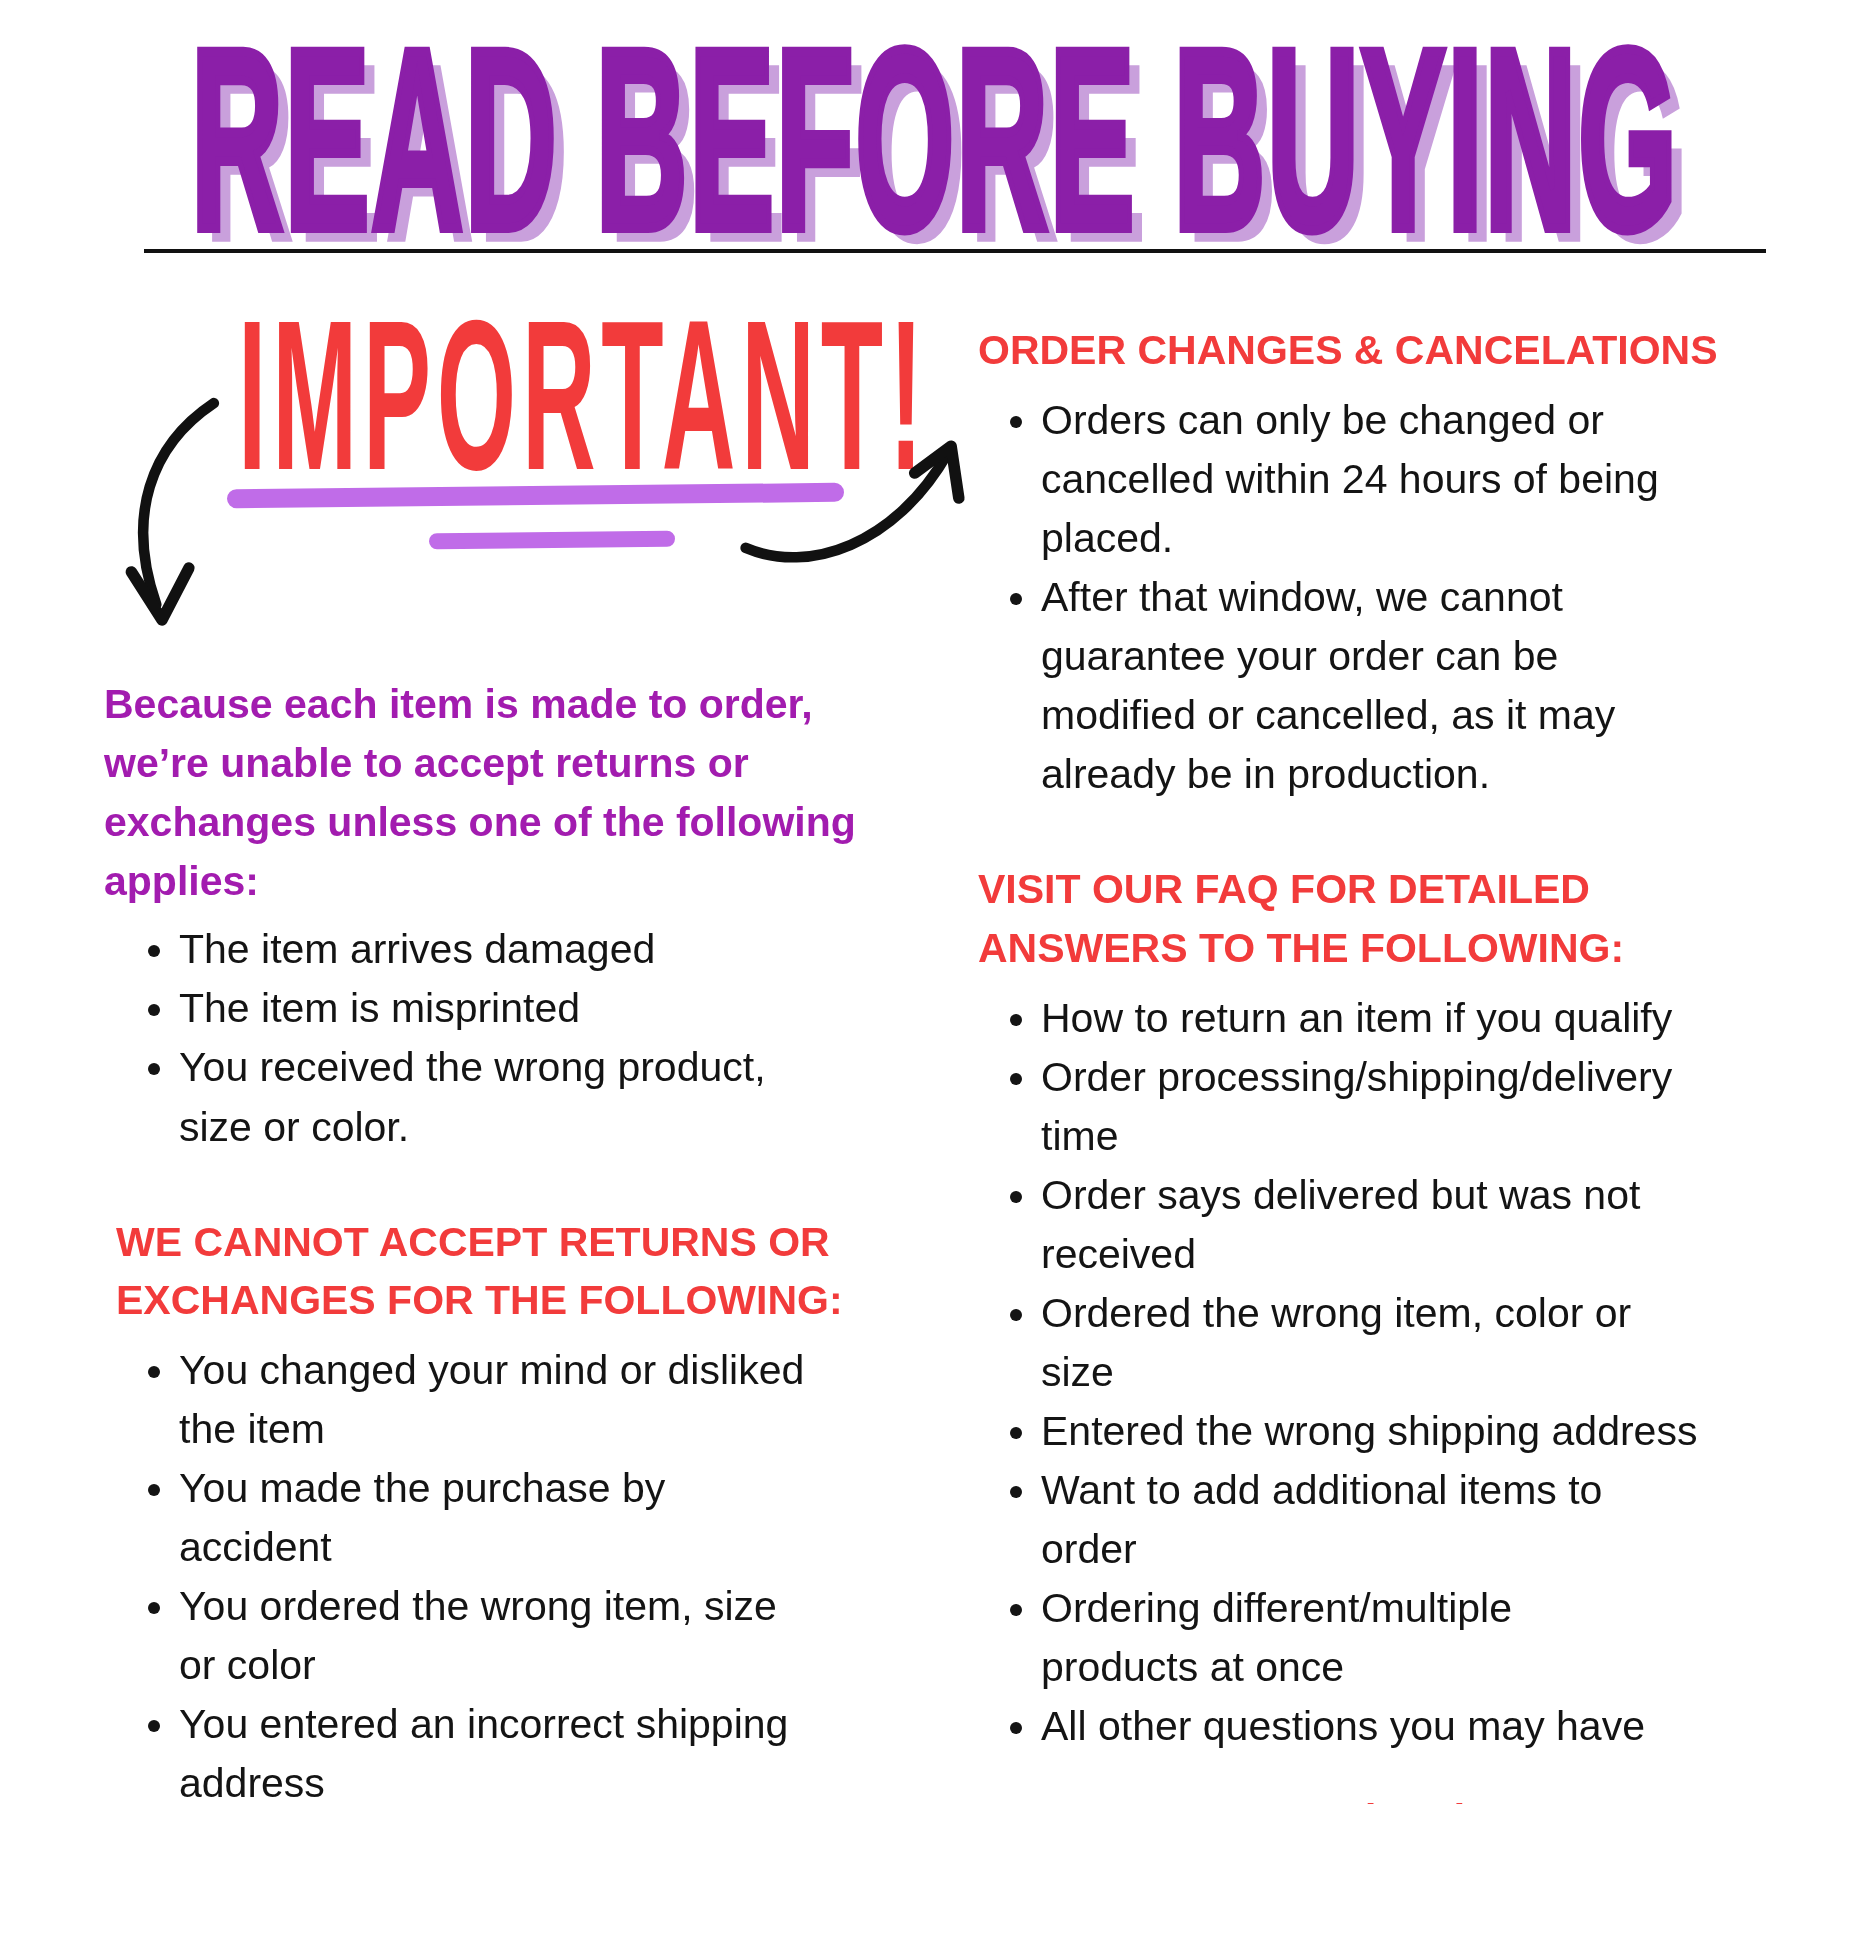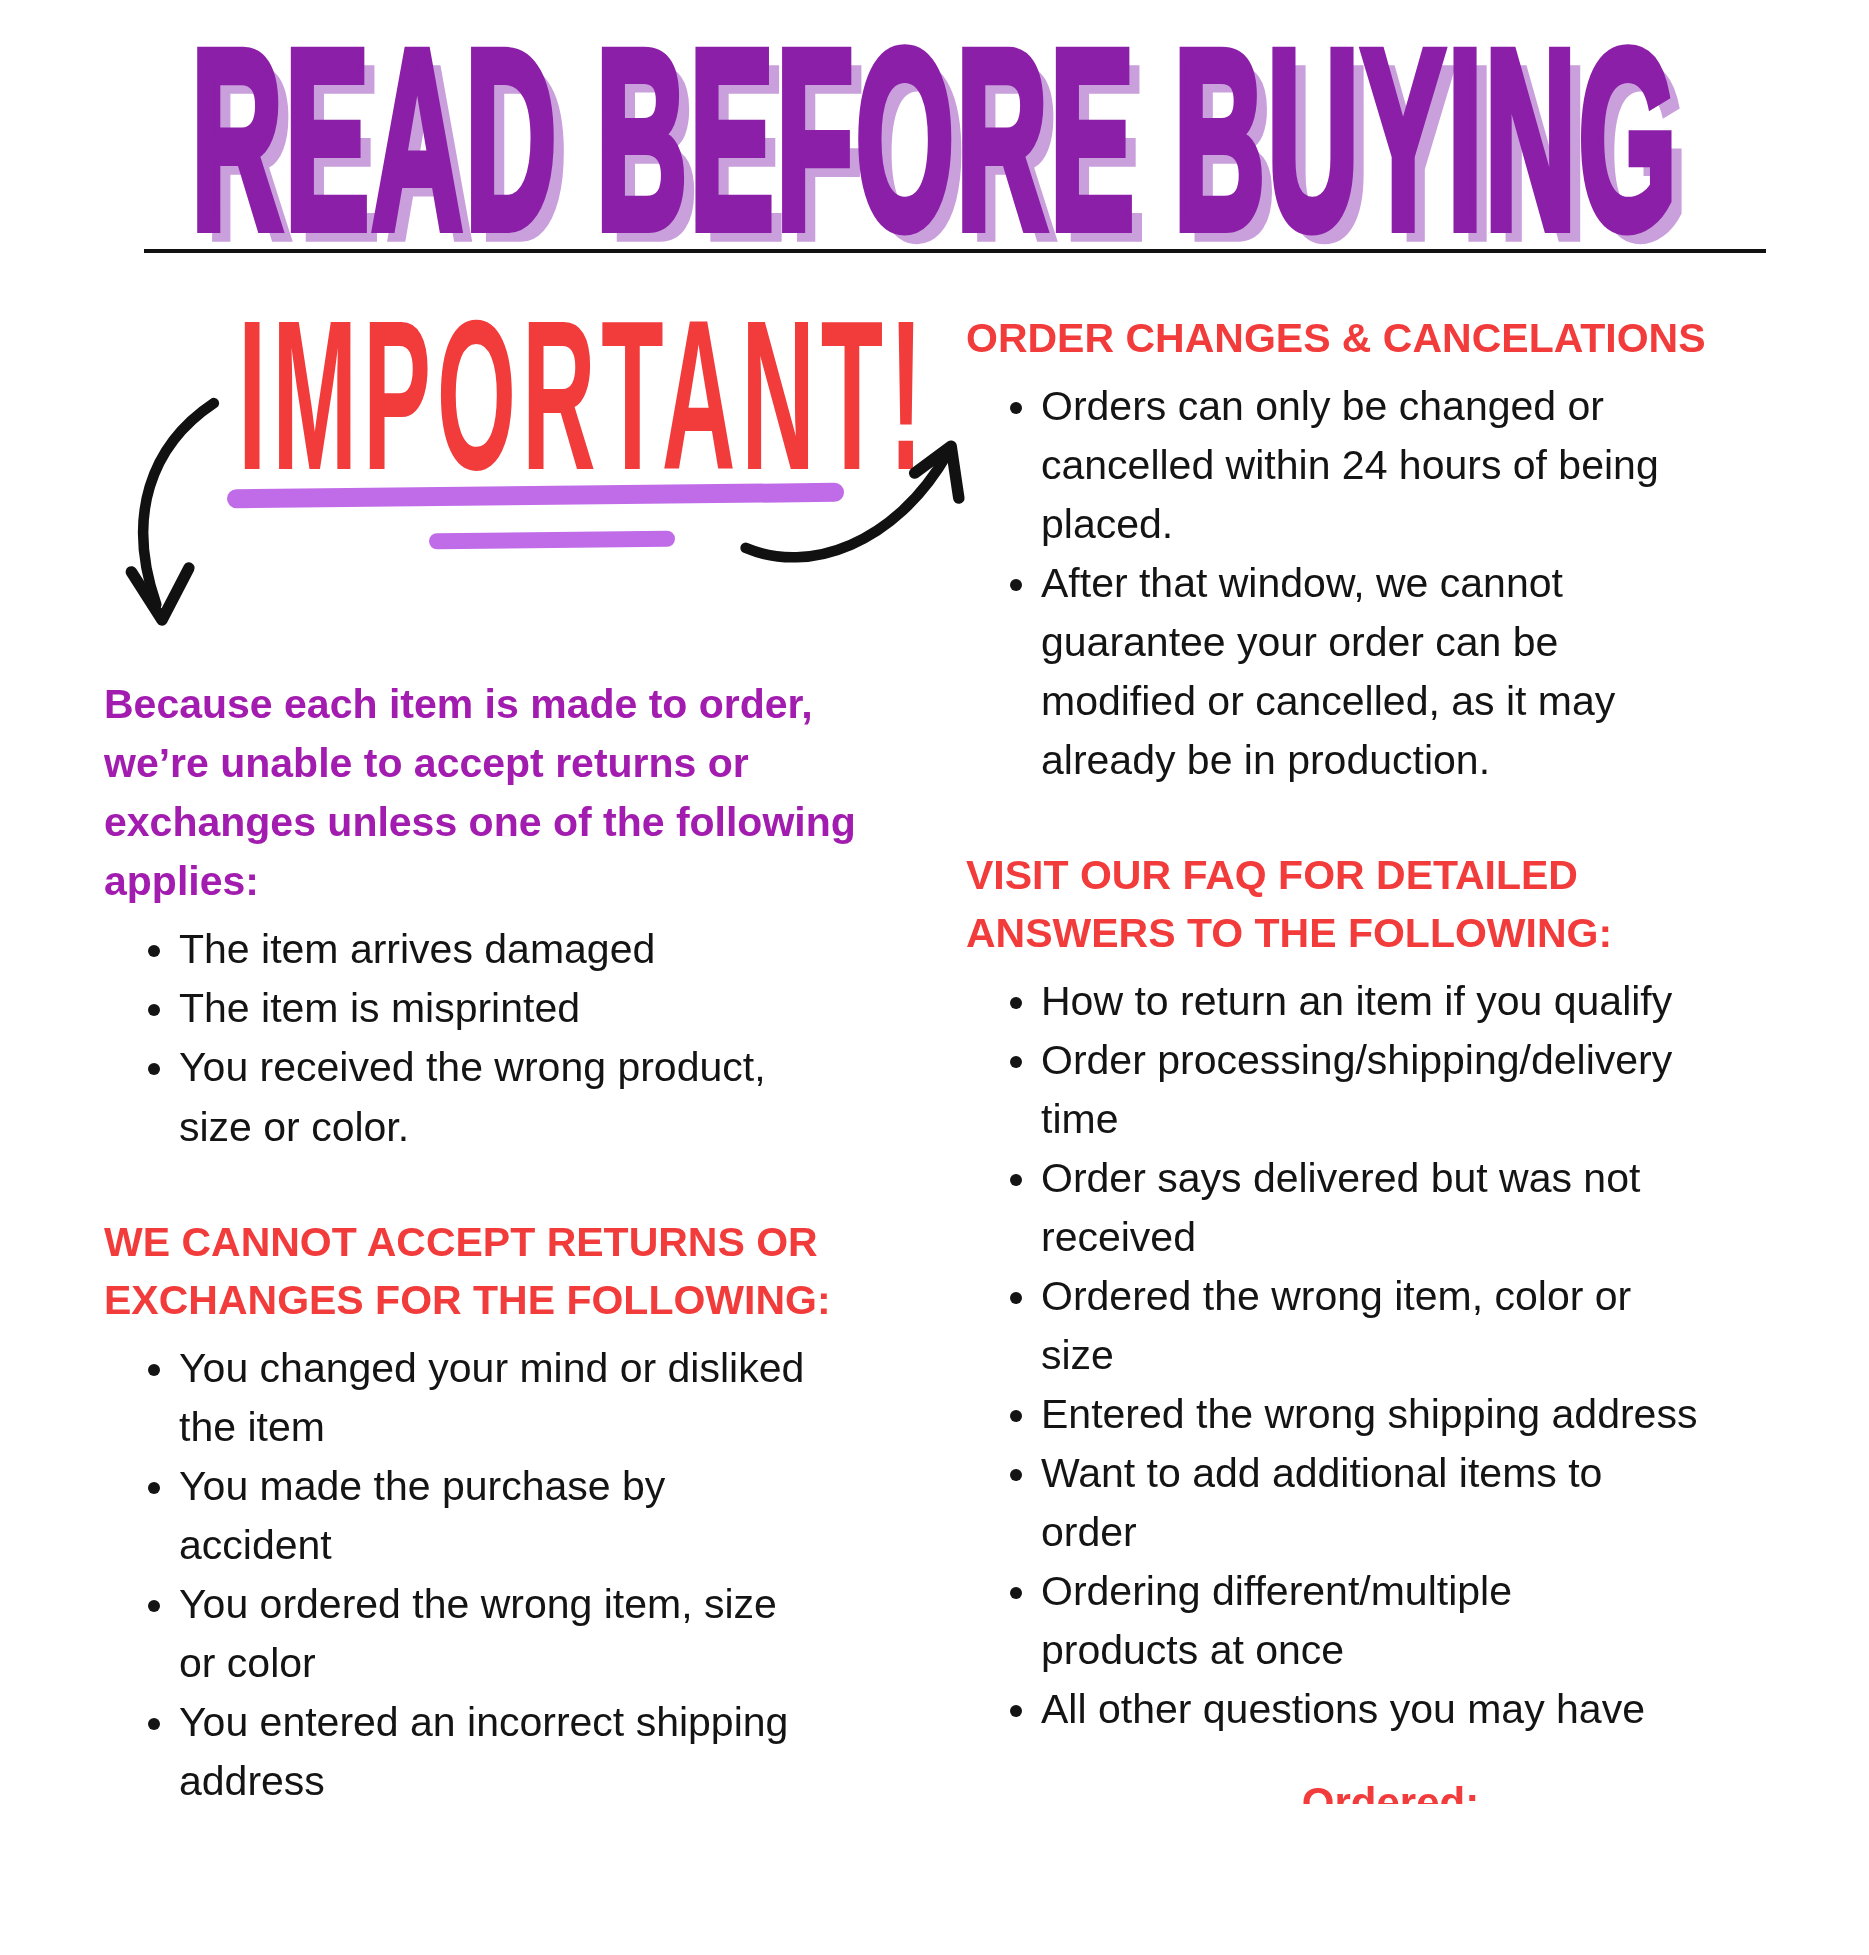--- a/index.html
+++ b/index.html
@@ -75,21 +75,21 @@
   .arrow-svg{position:absolute;}
   .arrow-left{left:91px;top:382px;}
   .arrow-right{left:738px;top:421px;}
 
   
   .col{position:absolute;}
   .col-left{left:104px;top:667px;width:812px;}
   .col-right{left:966px;top:309px;width:849px;}
 
   .red-heading{
-    margin:0;
+    margin:12px;
     color:#f23b3b;
     font-size:41px;
     font-weight:800;
     line-height:1.42;
     white-space:pre-line;
   }
   .body-text{
     margin:7.7px 0 0 0;
     color:#a21caf;
     font-size:41px;

